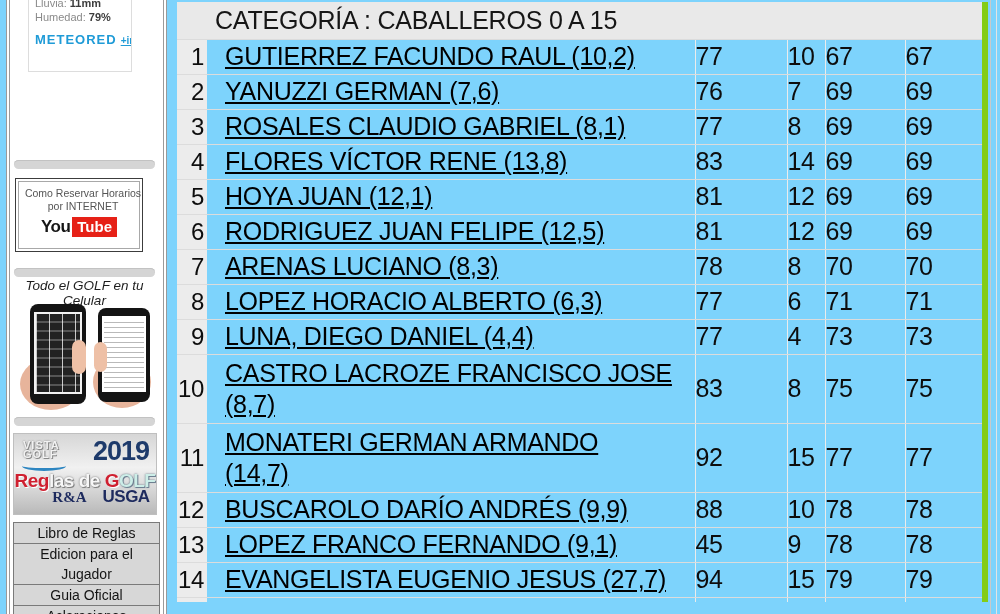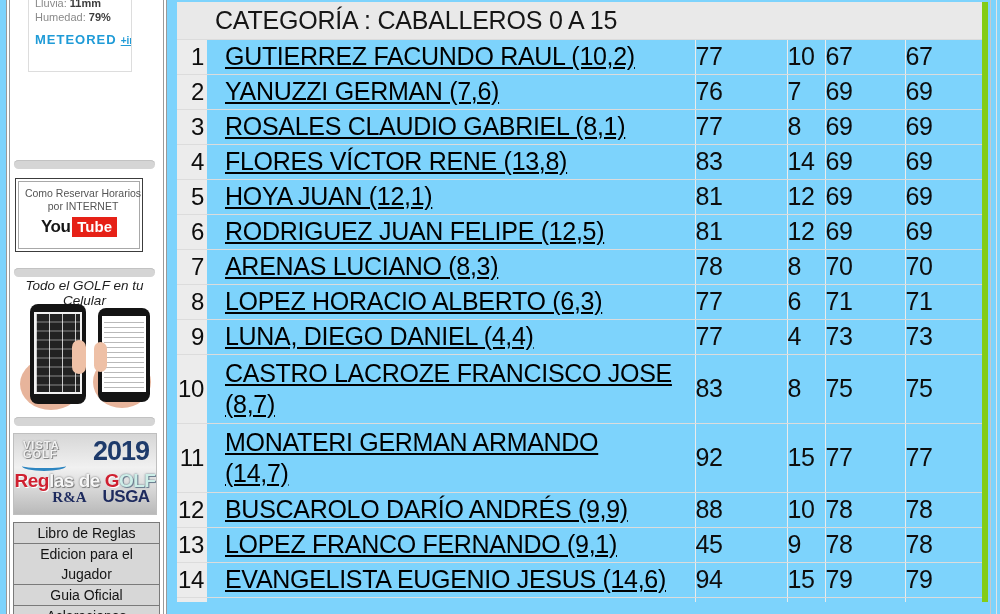--- a/index.html
+++ b/index.html
@@ -294,21 +294,21 @@
         <tr class="single">
           <td class="num">13</td>
           <td class="name"><a href="#">LOPEZ FRANCO FERNANDO (9,1)</a></td>
           <td class="sc">45</td>
           <td class="sc">9</td>
           <td class="sc">78</td>
           <td class="sc">78</td>
         </tr>
         <tr class="single">
           <td class="num">14</td>
-          <td class="name"><a href="#">EVANGELISTA EUGENIO JESUS (14,6)</a></td>
+          <td class="name"><a href="#">EVANGELISTA EUGENIO JESUS (27,7)</a></td>
           <td class="sc">94</td>
           <td class="sc">15</td>
           <td class="sc">79</td>
           <td class="sc">79</td>
         </tr>
         <tr class="sliver">
           <td class="num"></td>
           <td class="name"></td>
           <td class="sc"></td>
           <td class="sc"></td>

